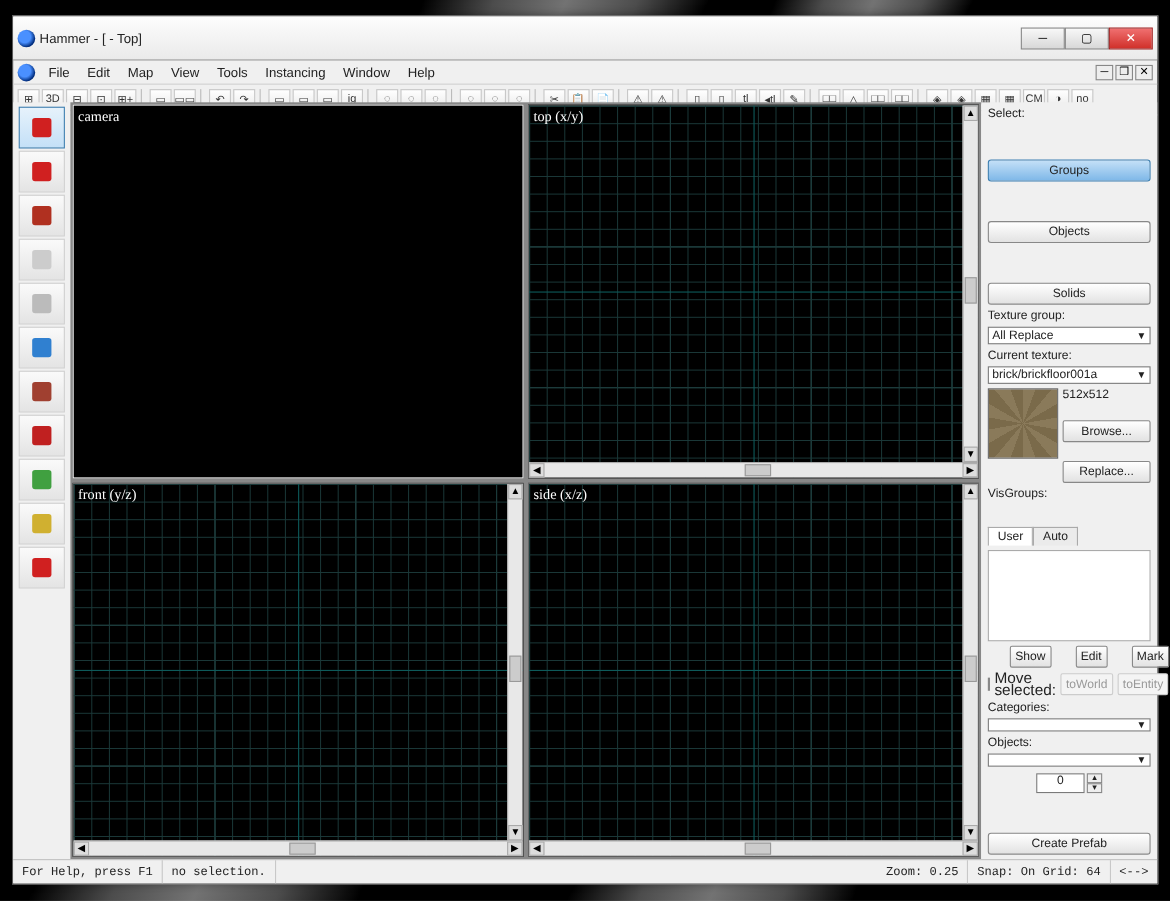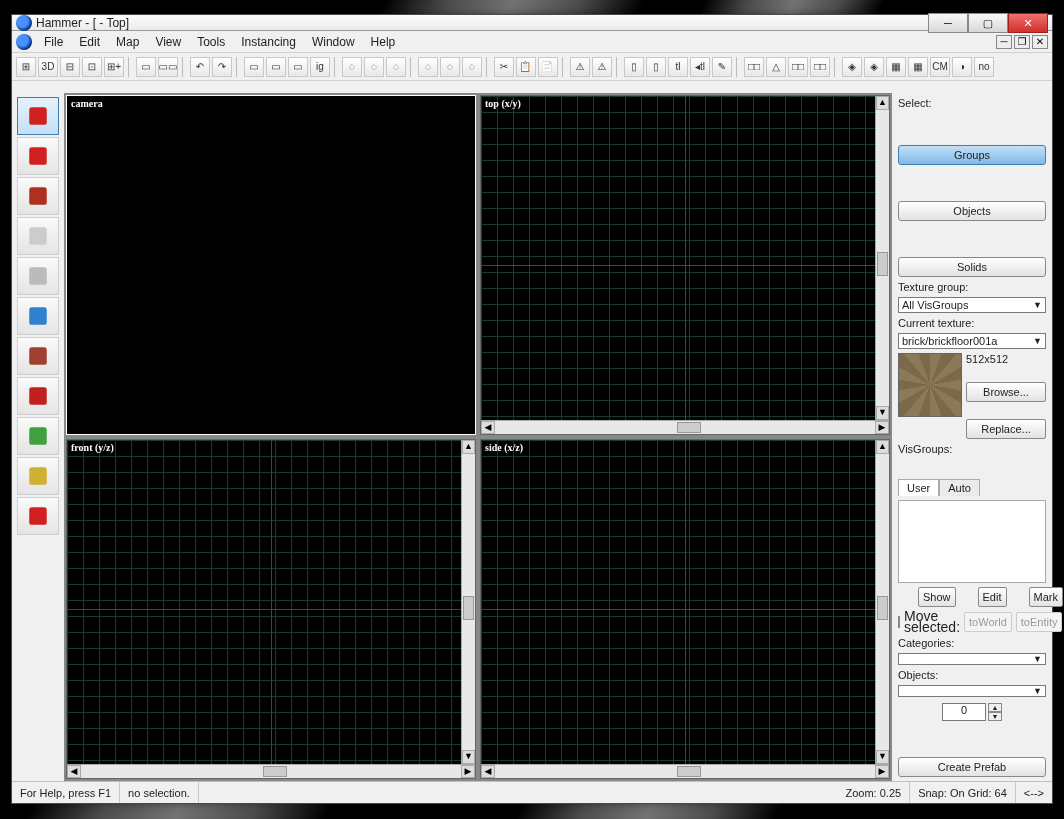--- a/index.html
+++ b/index.html
@@ -4,21 +4,21 @@
 <style>
 * { box-sizing: border-box; margin: 0; padding: 0; font-family: "Segoe UI", Tahoma, sans-serif; }
 body { background: #000; width: 1064px; height: 819px; overflow: hidden; position: relative; }
 
 .outer-window {
   position: absolute; top: 14px; left: 11px; width: 1042px; height: 790px;
   background: #f0f0f0; border: 1px solid #4a4a4a;
   box-shadow: 0 0 8px rgba(0,0,0,.4);
 }
 .titlebar {
-  height: 16px; background: linear-gradient(#fdfdfd,#eaeaea);
+  height: 40px; background: linear-gradient(#fdfdfd,#eaeaea);
   display: flex; align-items: center; padding: 0 4px; border-bottom: 1px solid #9a9a9a;
 }
 .titlebar .icon { width: 16px; height: 16px; margin-right: 4px;
   background: radial-gradient(circle at 40% 40%, #4a90ff 40%, #002c7c 70%);
   border-radius: 50%;
 }
 .titlebar .title { font-size: 12px; color: #222; flex:1; }
 .window-buttons { display:flex; gap:0; }
 .window-buttons button {
   width: 40px; height: 20px; border: 1px solid #888; background: linear-gradient(#f8f8f8,#d8d8d8);
@@ -43,21 +43,21 @@
 
 .tool-strip { width:52px; background:#f0f0f0; padding:4px 0; display:flex; flex-direction:column; align-items:center; gap:2px;}
 .tool { width:42px; height:38px; border:1px solid #d0d0d0; background:linear-gradient(#fafafa,#e4e4e4);
   display:flex; align-items:center; justify-content:center; }
 .tool.active { border:1px solid #3c7fb1; background:linear-gradient(#e6f2fb,#c4e0f7); }
 .tool svg { width:28px; height:28px; }
 
 .viewports { flex:1; background:#888; padding:2px; display:grid; grid-template-columns:1fr 1fr; grid-template-rows:1fr 1fr; gap:4px; }
 .vp { background:#000; position:relative; border:1px solid #666; }
 .vp.active { border:1px solid #fff; }
-.vp-label { position:absolute; top:1px; left:1px; color:#fff; font-size:10px; padding:1px 3px; font-family: Tahoma; font-weight: bold; }
+.vp-label { position:absolute; top:1px; left:1px; color:#fff; font-size:13px; padding:1px 3px; font-family: Tahoma; }
 .grid-bg { position:absolute; inset:0;
   background-image:
     linear-gradient(#1a3838 1px, transparent 1px),
     linear-gradient(90deg,#1a3838 1px, transparent 1px),
     linear-gradient(#2a5858 1px, transparent 1px),
     linear-gradient(90deg,#2a5858 1px, transparent 1px);
   background-size: 16px 16px, 16px 16px, 128px 128px, 128px 128px;
 }
 .vp .axis-h { position:absolute; left:0; right:0; top:50%; height:1px; background:#0d5a5a; }
 .vp .axis-v { position:absolute; top:0; bottom:0; left:50%; width:1px; background:#0d5a5a; }
@@ -95,21 +95,21 @@
 .move-row .disabled { color:#999; border-color:#ccc; background:#f4f4f4;}
 .chk { width:12px; height:12px; border:1px solid #888; background:#fff; }
 
 .num-row { display:flex; align-items:center; justify-content:center; gap:2px; margin-top:2px;}
 .num-input { width:44px; height:18px; border:1px solid #7a7a7a; background:#fff; text-align:center; font-size:11px;}
 .spin { display:flex; flex-direction:column; }
 .spin span { width:14px; height:9px; border:1px solid #888; background:#eee; font-size:7px; text-align:center; line-height:7px;}
 
 .statusbar { position:absolute; bottom:0; left:0; right:0; height:22px; background:#f0f0f0; border-top:1px solid #c0c0c0;
   display:flex; align-items:center; font-size:11px; color:#222; }
-.statusbar .cell { padding:0 8px; border-right:1px solid #c8c8c8; height:100%; display:flex; align-items:center;}
+.statusbar .cell { padding:0 8px; border-right:1px solid #c8c8c8; height:100%; display:flex; align-items:center;font-family:Liberation Mono, monospace;}
 .statusbar .cell:last-child { border-right:none; }
 .statusbar .spacer { flex:1; }
 
 .bg-streak { position:absolute; background:linear-gradient(90deg, transparent, #aaa, #fff, #aaa, transparent); height:22px; transform:skewX(-25deg); opacity:.45;}
 </style>
 </head>
 <body>
 <div class="bg-streak" style="top:0;left:380px;width:260px;"></div>
 <div class="bg-streak" style="top:0;left:700px;width:180px;"></div>
 <div class="bg-streak" style="bottom:0;left:30px;width:300px;"></div>
@@ -323,21 +323,21 @@
     </div>
 
     <div class="side-panel">
       <div class="sp-label">Select:</div>
       <div class="sp-button active">Groups</div>
       <div class="sp-button">Objects</div>
       <div class="sp-button">Solids</div>
 
       <div class="sp-label">Texture group:</div>
       <div class="sp-select">
-        <span>All VisGroups</span>
+        <span>All Replace</span>
         <span class="arrow">▼</span>
       </div>
 
       <div class="sp-label">Current texture:</div>
       <div class="sp-select">
         <span>brick/brickfloor001a</span>
         <span class="arrow">▼</span>
       </div>
 
       <div class="tex-row">

